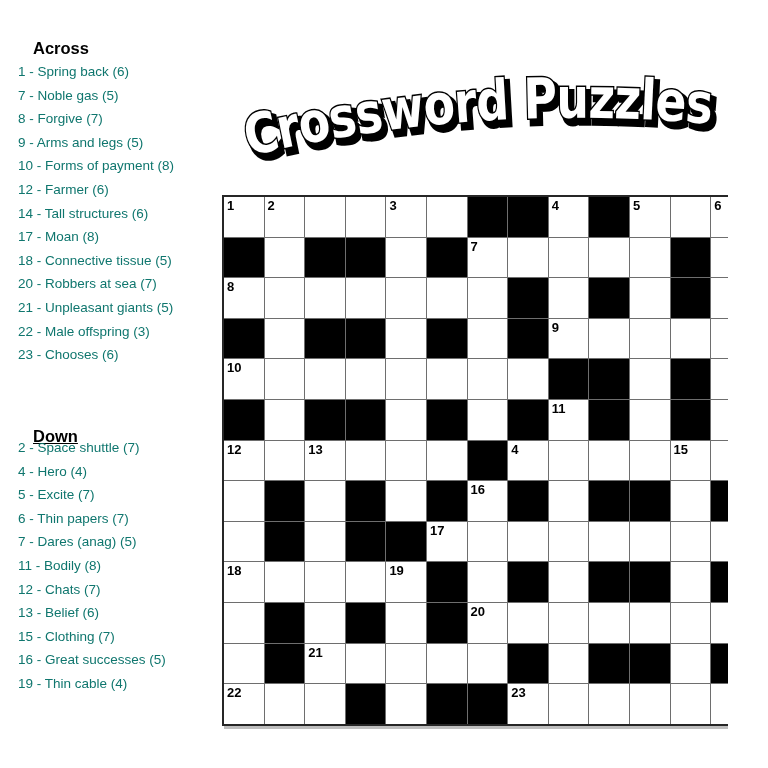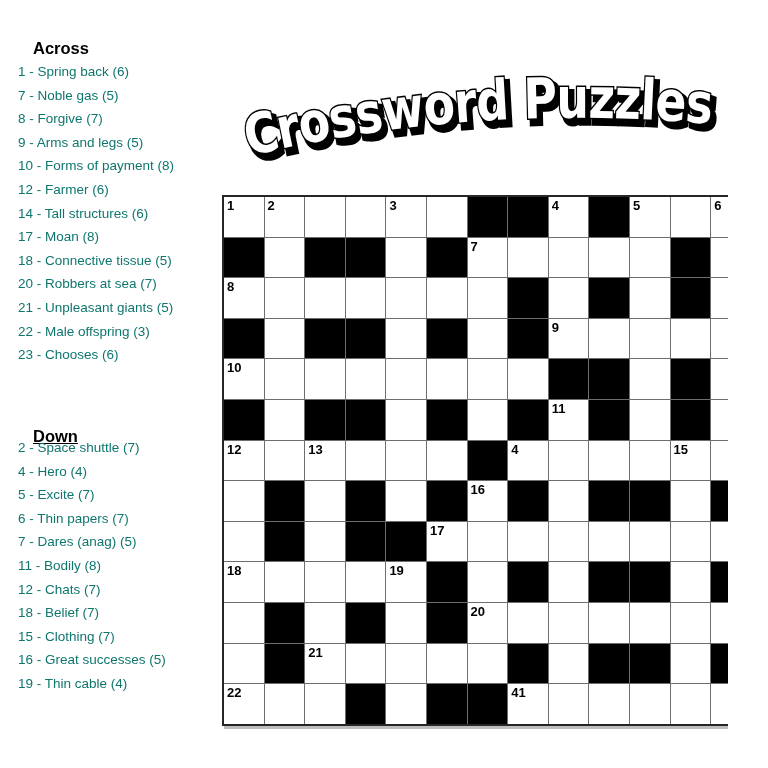--- a/index.html
+++ b/index.html
@@ -114,21 +114,21 @@
 
   <h2 class="section-heading" id="down-heading">Down</h2>
   <ul class="clue-list" id="down-list">
       <li>2 - Space shuttle (7)</li>
       <li>4 - Hero (4)</li>
       <li>5 - Excite (7)</li>
       <li>6 - Thin papers (7)</li>
       <li>7 - Dares (anag) (5)</li>
       <li>11 - Bodily (8)</li>
       <li>12 - Chats (7)</li>
-      <li>18 - Belief (7)</li>
+      <li>13 - Belief (6)</li>
       <li>15 - Clothing (7)</li>
       <li>16 - Great successes (5)</li>
       <li>19 - Thin cable (4)</li>
     </ul>
 
   <svg class="banner" width="530" height="130" viewBox="0 0 530 130">
     <defs>
       <path id="titlearc" d="M 16 104 Q 250 48 500 74" fill="none"></path>
     </defs>
     <text class="title-shadow" transform="translate(4,5)">
@@ -341,21 +341,21 @@
       <div class="cell white">
         <span class="num">22</span>
       </div>
       <div class="cell white"></div>
       <div class="cell white"></div>
       <div class="cell black"></div>
       <div class="cell white"></div>
       <div class="cell black"></div>
       <div class="cell black"></div>
       <div class="cell white">
-        <span class="num">41</span>
+        <span class="num">23</span>
       </div>
       <div class="cell white"></div>
       <div class="cell white"></div>
       <div class="cell white"></div>
       <div class="cell white"></div>
       <div class="cell white"></div>
     </div>
 
 </div>
 

